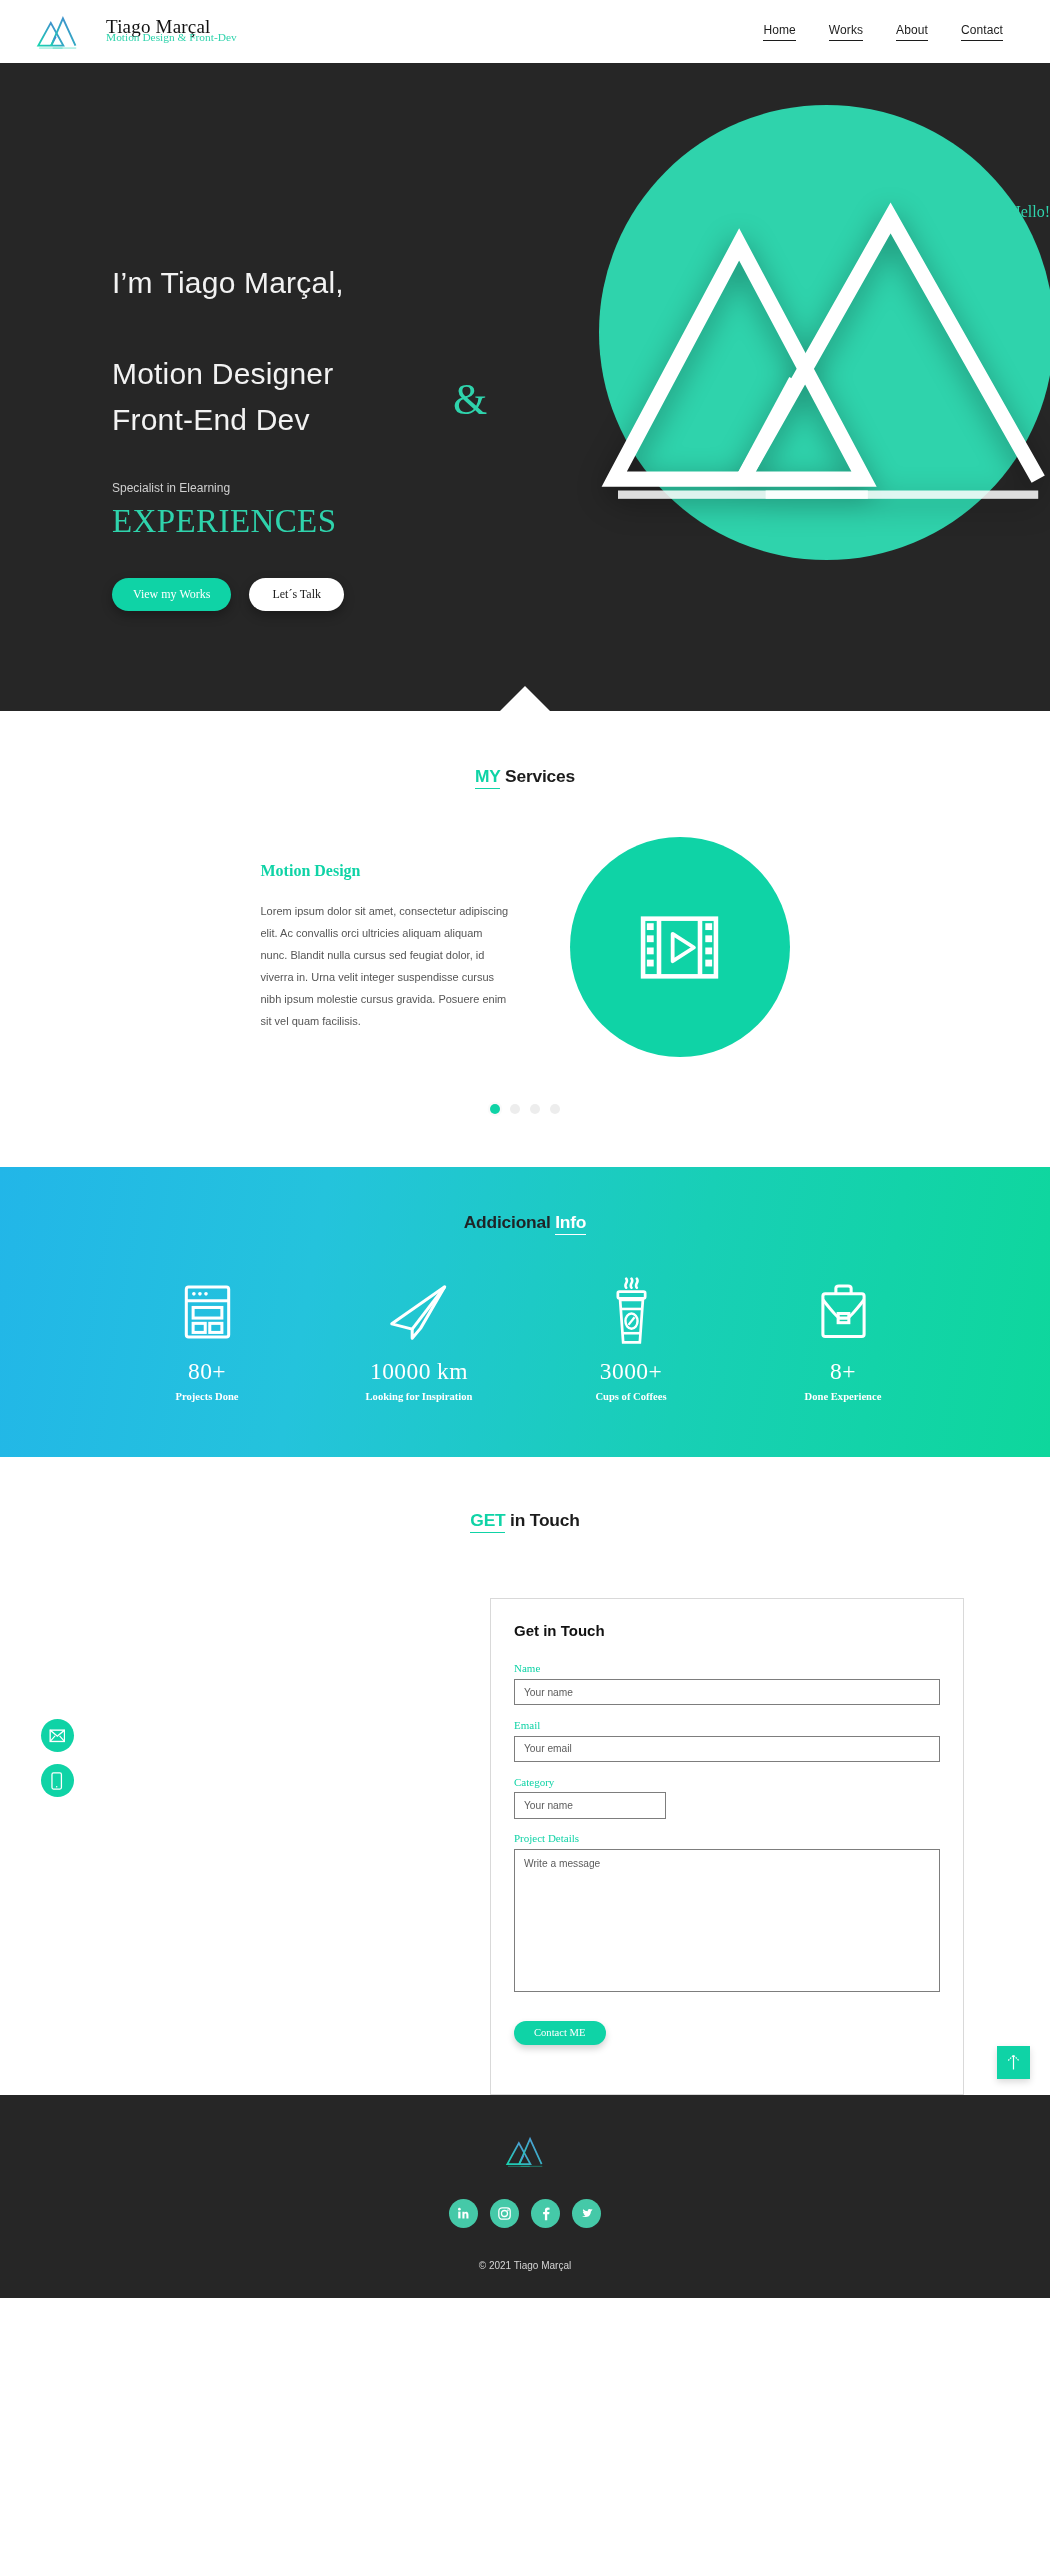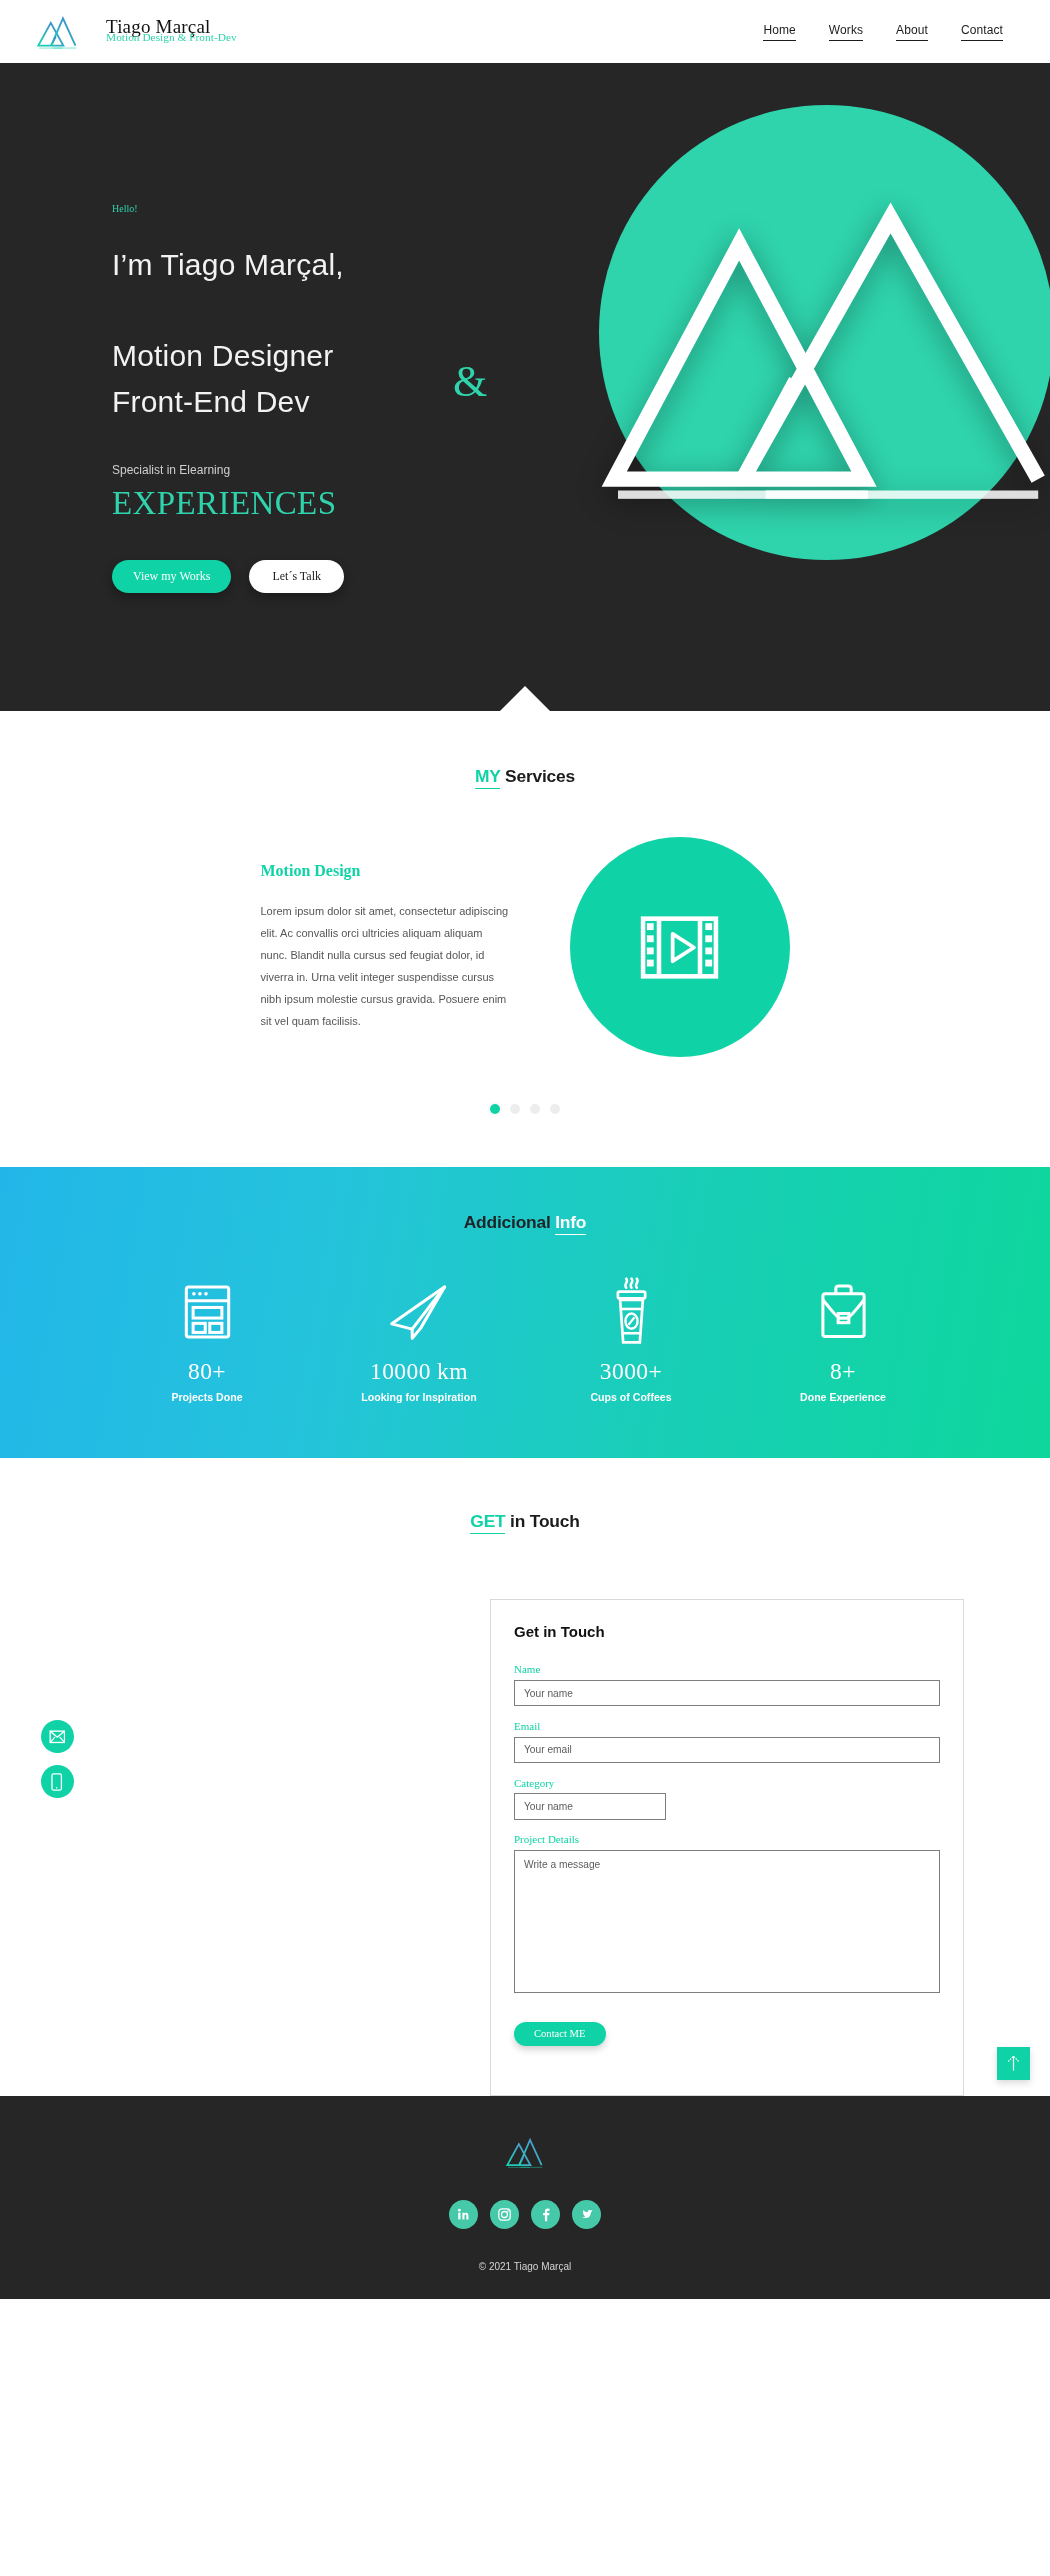--- a/index.html
+++ b/index.html
@@ -55,21 +55,21 @@
     right: -15px; top: 136px;
     width: 470px; height: 318px;
     filter: drop-shadow(0 7.6px 13.6px rgba(0,0,0,.35));
   }
   .hero-inner {
     position: relative; z-index: 3;
     padding-left: 112px; padding-top: 140px;
   }
   .hero-hello {
     font-family: "Liberation Serif", serif;
-    color: #2fd3ac; font-size: 10px; margin-bottom: 28px;
+    color: #2fd3ac; font-size: 16px; margin-bottom: 39px; text-align: right;
   }
   .hero-title {
     color: #f2f2f2; font-size: 30px; font-weight: 300;
     line-height: 1.52; letter-spacing: 0.2px; position: relative;
     width: 349px;
   }
   .hero-amp {
     position: absolute; right: -26.5px; bottom: 9px;
     color: #2fd3ac; font-size: 44px;
     font-family: "Liberation Serif", serif; font-weight: 400;
@@ -137,21 +137,21 @@
     display: flex; justify-content: center; align-items: flex-start;
     margin-top: 44px;
   }
   .stat { width: 212px; text-align: center; color: #fff; }
   .stat-icon { height: 70px; display: flex; align-items: center; justify-content: center; }
   .stat-value {
     font-family: "Liberation Serif", serif;
     font-size: 23.5px; margin-top: 10.6px; letter-spacing: 0.4px;
   }
   .stat-label {
-    font-family: Liberation Sans, sans-serif; font-weight: 700;
+    font-family: Liberation Serif, serif; font-weight: 700;
     font-size: 10.6px; margin-top: 6.8px;
   }
 
   
   .contact { background: #fff; padding: 53px 0 0; position: relative; }
   .contact-grid {
     display: flex; margin-top: 67px; padding: 0 36px 0 39px; gap: 0;
   }
   .contact-left { width: 451px; padding-left: 1.5px; }
   .contact-head {

